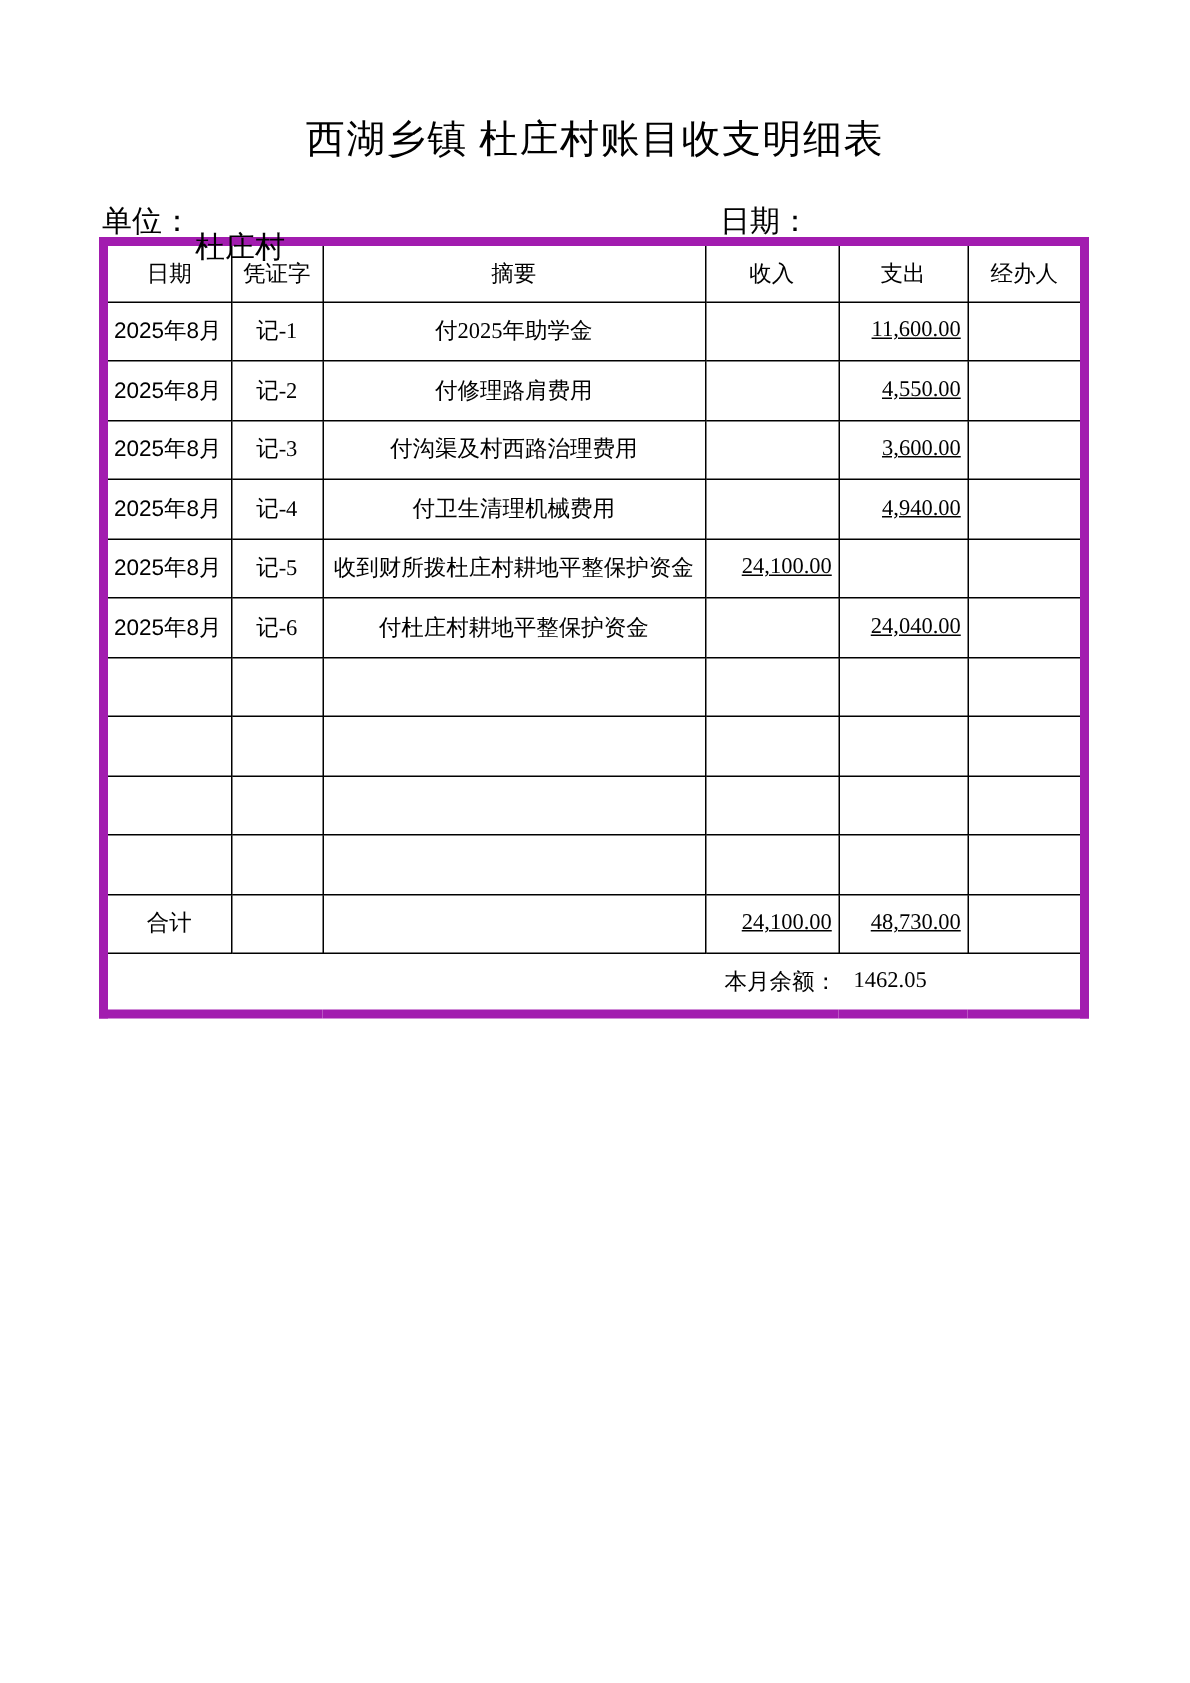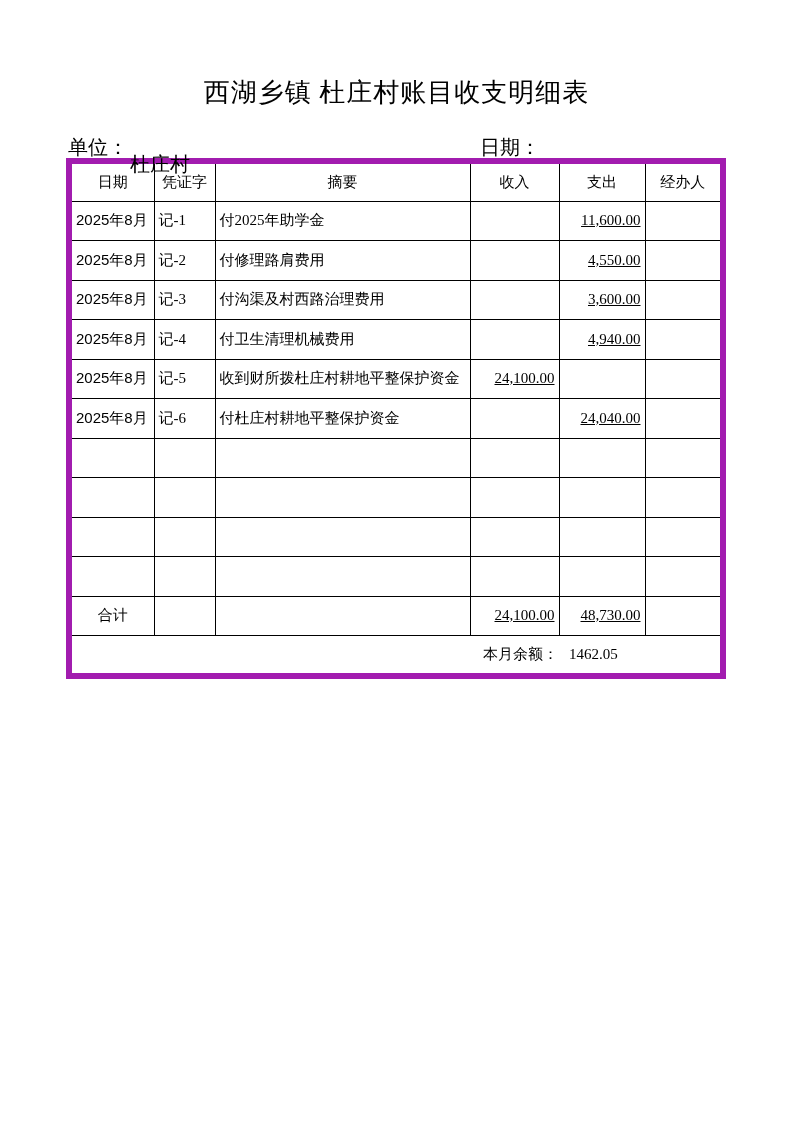--- a/index.html
+++ b/index.html
@@ -55,22 +55,22 @@
   th.col-header {
     font-weight: 700;
     text-align: center;
   }
   td.cell-date {
     font-family: "Liberation Sans", "DejaVu Sans", sans-serif;
     font-weight: 600;
     text-align: left;
     padding: 0 1px;
   }
-  td.cell-voucher { }
-  td.cell-summary { text-align: left; }
+  td.cell-voucher { text-align: center; }
+  td.cell-summary { text-align: center; }
   td.cell-amount  { text-align: right; text-decoration: underline; }
   td.cell-handler { text-align: center; }
 
   td.balance-cell { padding: 0; }
   .balance-line {
     display: flex;
     align-items: center;
     padding-left: 412px;
     gap: 11px;
     font-size: 15px;

